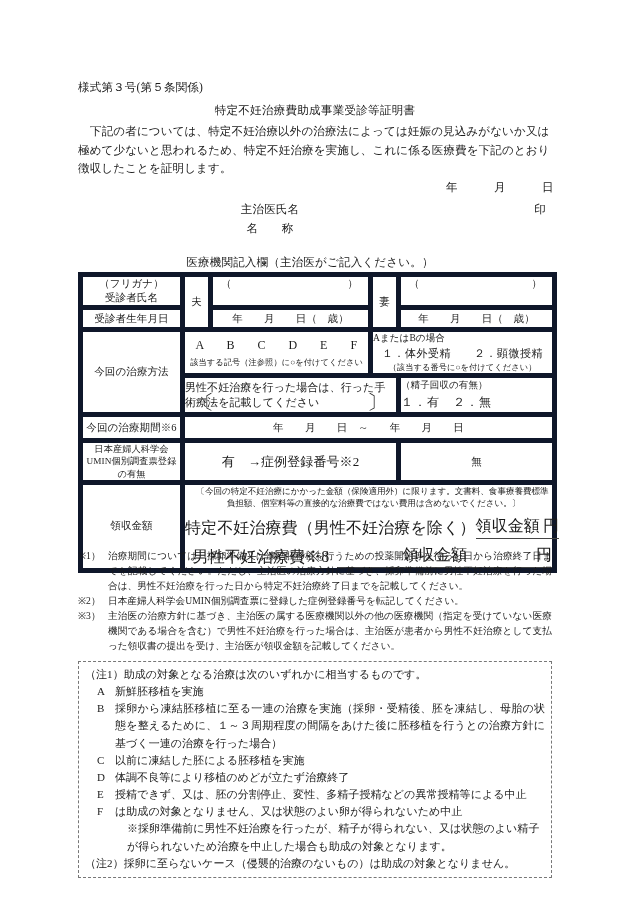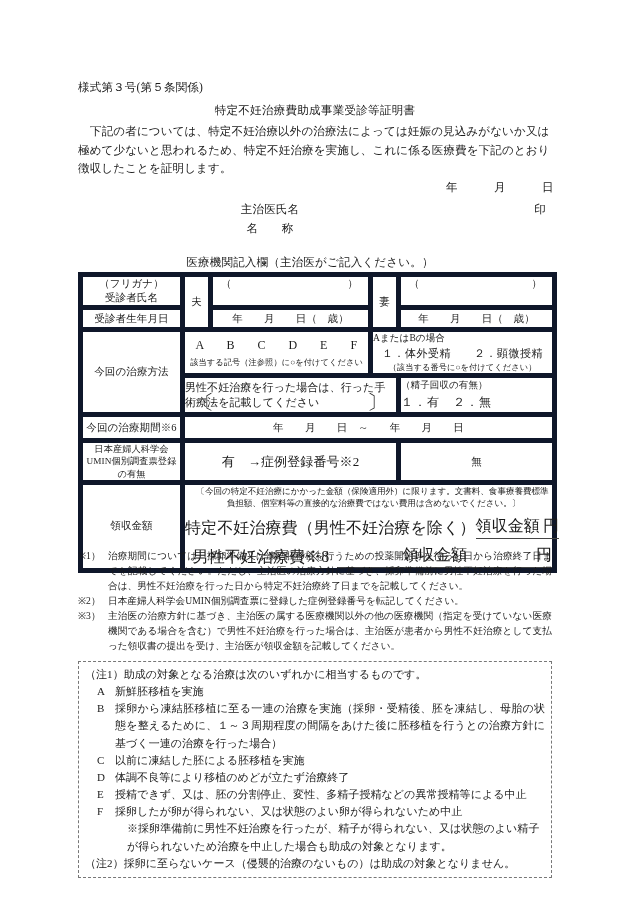--- a/index.html
+++ b/index.html
@@ -433,19 +433,19 @@
     <div class="db-item">
       <span class="mk">D</span>
       <span class="bd">体調不良等により移植のめどが立たず治療終了</span>
     </div>
     <div class="db-item">
       <span class="mk">E</span>
       <span class="bd">授精できず、又は、胚の分割停止、変性、多精子授精などの異常授精等による中止</span>
     </div>
     <div class="db-item">
       <span class="mk">F</span>
-      <span class="bd">採卵したが卵が得られない、又は状態のよい卵が得られないため中止</span>
+      <span class="bd">は助成の対象となりません、又は状態のよい卵が得られないため中止</span>
     </div>
     <div class="db-sub">※採卵準備前に男性不妊治療を行ったが、精子が得られない、又は状態のよい精子が得られないため治療を中止した場合も助成の対象となります。</div>
     <div class="db-note2">（注2）採卵に至らないケース（侵襲的治療のないもの）は助成の対象となりません。</div>
   </div>
 
 </div>
 
 </body></html>

